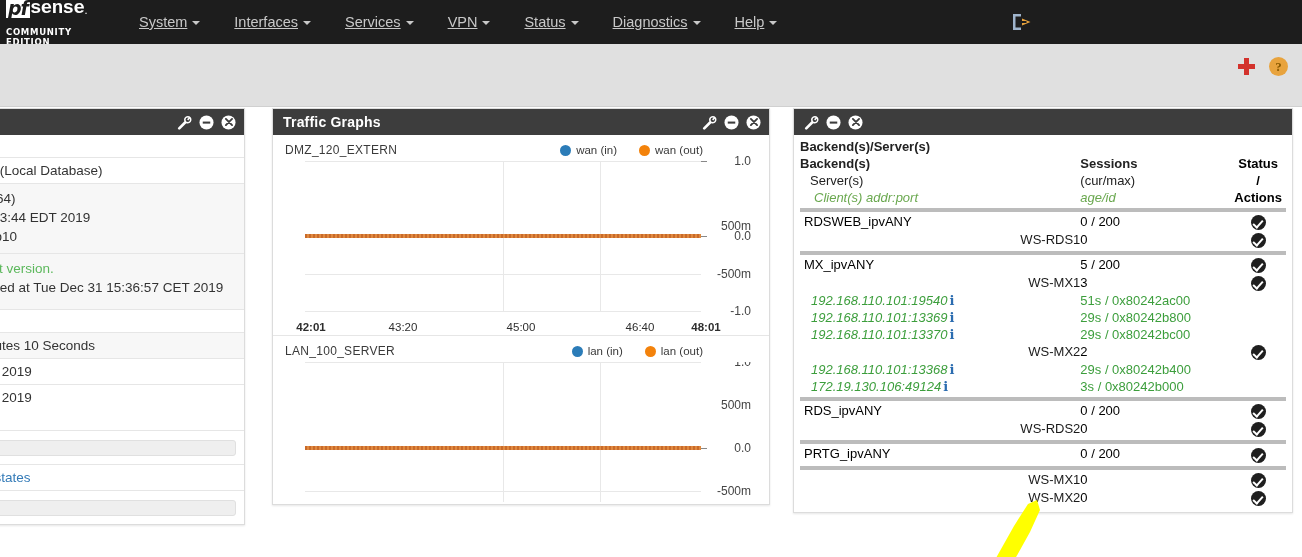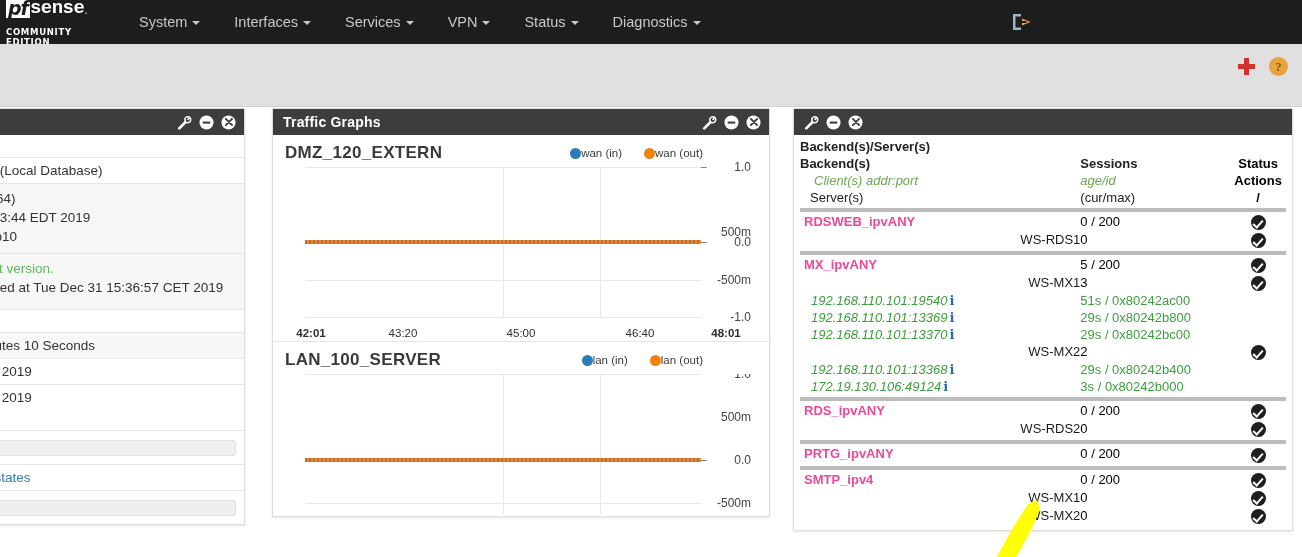--- a/index.html
+++ b/index.html
@@ -38,20 +38,21 @@
   .brand-sub {
     color: #ffffff; font-size: 8.5px; font-weight: bold;
     letter-spacing: 0.7px; margin-top: 9px;
     font-family: "DejaVu Sans", sans-serif;
   }
   .navitems { display: flex; align-items: center; margin-left: 14px; }
   .navitem {
     color: #c8c8c8; font-size: 14.5px;
     padding: 12px 17px; cursor: pointer;
     white-space: nowrap;
+    text-decoration: underline;
   }
   .caret {
     display: inline-block; width: 0; height: 0;
     border-left: 4px solid transparent;
     border-right: 4px solid transparent;
     border-top: 4px solid #c8c8c8;
     margin-left: 5px; vertical-align: middle;
   }
   .logout-btn {
     position: absolute; left: 1010px; top: 11px;
@@ -134,23 +135,23 @@
 
   
   .tg-body { padding: 0; }
   .tg-block { padding: 8px 10px 2px 12px; position: relative; }
   .tg-block + .tg-block { border-top: 1px solid #e6e6e6; }
   .tg-topline {
     display: flex; align-items: center;
     justify-content: space-between;
     padding-right: 4px;
   }
-  .tg-name { font-size: 17px; color: #3a3a3a; letter-spacing: .3px; font-weight: bold; }
+  .tg-name { font-size: 12px; color: #3a3a3a; letter-spacing: .3px; }
   .tg-legend { display: flex; gap: 22px; align-items: center; margin-right: 52px;}
-  .lg { display: flex; align-items: center; font-size: 11.5px; color: #3a3a3a; }
+  .lg { display: flex; align-items: center; gap: 5px; font-size: 11.5px; color: #3a3a3a; }
   .dot { width: 11px; height: 11px; border-radius: 50%; }
   .dot.blue { background: #2b7cb8; }
   .dot.orange { background: #f3820b; }
   .plot { position: relative; margin-top: 4px; height: 172px; }
   .plot-inner {
     position: absolute; left: 20px; right: 58px; top: 0; bottom: 22px;
   }
   .gl-h { position: absolute; left: 0; right: 0; height: 1px; background: #e8e8e8; }
   .gl-v { position: absolute; top: 0; bottom: 0; width: 1px; background: #e8e8e8; }
   .series-line {
@@ -178,21 +179,21 @@
   .c1 { width: 284px; padding-left: 4px !important; }
   .c2 { width: 152px; }
   .c3 { width: 56px; text-align: center; }
   .hd-b { font-weight: bold; color: #222; }
   .hd-n { color: #222; }
   .hd-g { color: #6aa84f; font-style: italic; }
   .hdr-cell { padding: 1px 0 !important; }
   .hdr-right { text-align: center; font-weight: bold; }
   .sep-row td { padding: 0 !important; }
   .sep { height: 4px; background: #bcbcbc; margin: 2px 0 1px; }
-  .row-b  { font-weight: bold; color: #ec4899; }
+  .row-b  { font-weight: normal; color: #000000; }
   .row-s  { color: #1a1a1a; padding-left: 11px !important; text-align: right; }
   .row-c  { color: #3c9e3c; font-style: italic; padding-left: 11px !important; }
   .row-cv { color: #3c9e3c; }
   .info-i {
     color: #2b6cb0; font-weight: bold; font-style: normal;
     font-size: 13px; margin-left: 2px;
     font-family: "DejaVu Serif", serif; cursor: pointer;
   }
   .chk {
     display: inline-block; width: 15px; height: 15px;
@@ -226,20 +227,21 @@
     <div class="brand-sub">COMMUNITY EDITION</div>
   </div>
 
   <div class="navitems">
     <div class="navitem"><span>System</span><i class="caret"></i></div>
     <div class="navitem"><span>Interfaces</span><i class="caret"></i></div>
     <div class="navitem"><span>Services</span><i class="caret"></i></div>
     <div class="navitem"><span>VPN</span><i class="caret"></i></div>
     <div class="navitem"><span>Status</span><i class="caret"></i></div>
     <div class="navitem"><span>Diagnostics</span><i class="caret"></i></div>
+    <div class="navitem"><span>Help</span><i class="caret"></i></div>
   </div>
 
   <div class="logout-btn">
     <svg width="24" height="22" viewBox="0 0 24 22">
       <path d="M3 3 L3 19 L11 19 L11 16.5 L5.5 16.5 L5.5 5.5 L11 5.5 L11 3 Z" fill="#9fb4cc"></path>
       <path d="M12 7.5 L12 10 L16.5 10 L16.5 12 L12 12 L12 14.5 L20.5 11 Z" fill="#e8a33d"></path>
     </svg>
   </div>
 </div>
 
@@ -367,21 +369,21 @@
             <div class="ytick" style="top:0">1.0</div>
             <div class="ytick" style="top:37.5%">500m</div>
             <div class="ytick-mark" style="top:75px"></div>
             <div class="ytick" style="top:75px">0.0</div>
             <div class="ytick" style="top:112.5px">-500m</div>
             <div class="ytick" style="top:150px">-1.0</div>
             <div class="xtick bold" style="left:26px">42:01</div>
             <div class="xtick" style="left:118px">43:20</div>
             <div class="xtick" style="left:236px">45:00</div>
             <div class="xtick" style="left:355px">46:40</div>
-            <div class="xtick bold" style="left:441px">48:01</div>
+            <div class="xtick bold" style="left:421px">48:01</div>
           </div>
         </div>
 
         <div class="tg-block">
           <div class="tg-topline">
             <div class="tg-name">LAN_100_SERVER</div>
             <div class="tg-legend">
               <div class="lg">
                   <span class="dot blue"></span>
                   <span>lan (in)</span>
@@ -444,28 +446,28 @@
               <td class="c1 hdr-cell hd-b">Backend(s)/Server(s)</td>
               <td class="c2 hdr-cell"></td>
               <td class="c3 hdr-cell"></td>
             </tr>
             <tr>
               <td class="c1 hdr-cell hd-b">Backend(s)</td>
               <td class="c2 hdr-cell hd-b">Sessions</td>
               <td class="c3 hdr-cell hdr-right">Status</td>
             </tr>
             <tr>
+              <td class="c1 hdr-cell hd-n" style="padding-left:10px !important">Server(s)</td>
+              <td class="c2 hdr-cell hd-n">(cur/max)</td>
+              <td class="c3 hdr-cell hdr-right">/</td>
+            </tr>
+            <tr>
               <td class="c1 hdr-cell hd-g" style="padding-left:14px !important">Client(s) addr:port</td>
               <td class="c2 hdr-cell hd-g">age/id</td>
               <td class="c3 hdr-cell hdr-right">Actions</td>
-            </tr>
-            <tr>
-              <td class="c1 hdr-cell hd-n" style="padding-left:10px !important">Server(s)</td>
-              <td class="c2 hdr-cell hd-n">(cur/max)</td>
-              <td class="c3 hdr-cell hdr-right">/</td>
             </tr>
             <tr class="sep-row">
                 <td colspan="3">
                   <div class="sep"></div>
                 </td>
               </tr>
 
             <tr>
               <td class="c1 row-b">RDSWEB_ipvANY</td>
               <td class="c2">0 / 200</td>
@@ -549,25 +551,20 @@
               <td class="c2">0 / 200</td>
               <td class="c3"><span class="chk"></span></td>
             </tr>
             <tr class="sep-row">
                 <td colspan="3">
                   <div class="sep"></div>
                 </td>
               </tr>
 
             <tr>
-              <td class="c1 row-b">SMTP_ipv4</td>
-              <td class="c2">0 / 200</td>
-              <td class="c3"><span class="chk"></span></td>
-            </tr>
-            <tr>
               <td class="c1 row-s">WS-MX1</td>
               <td class="c2">0</td>
               <td class="c3"><span class="chk"></span></td>
             </tr>
             <tr>
               <td class="c1 row-s">WS-MX2</td>
               <td class="c2">0</td>
               <td class="c3"><span class="chk"></span></td>
             </tr>
           </tbody>

